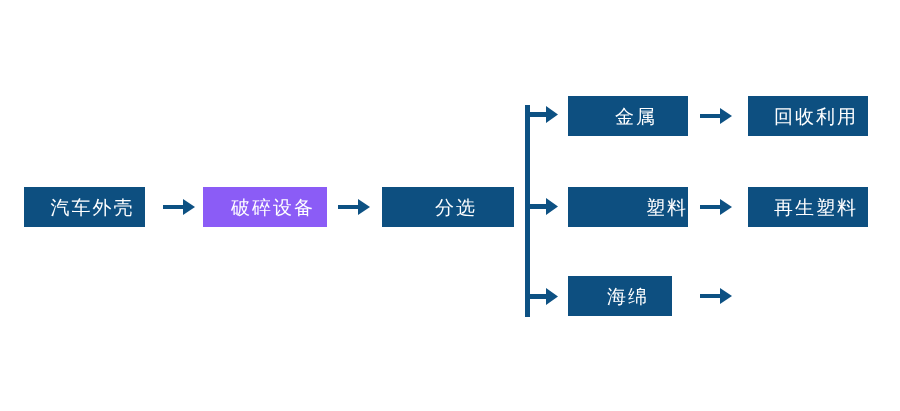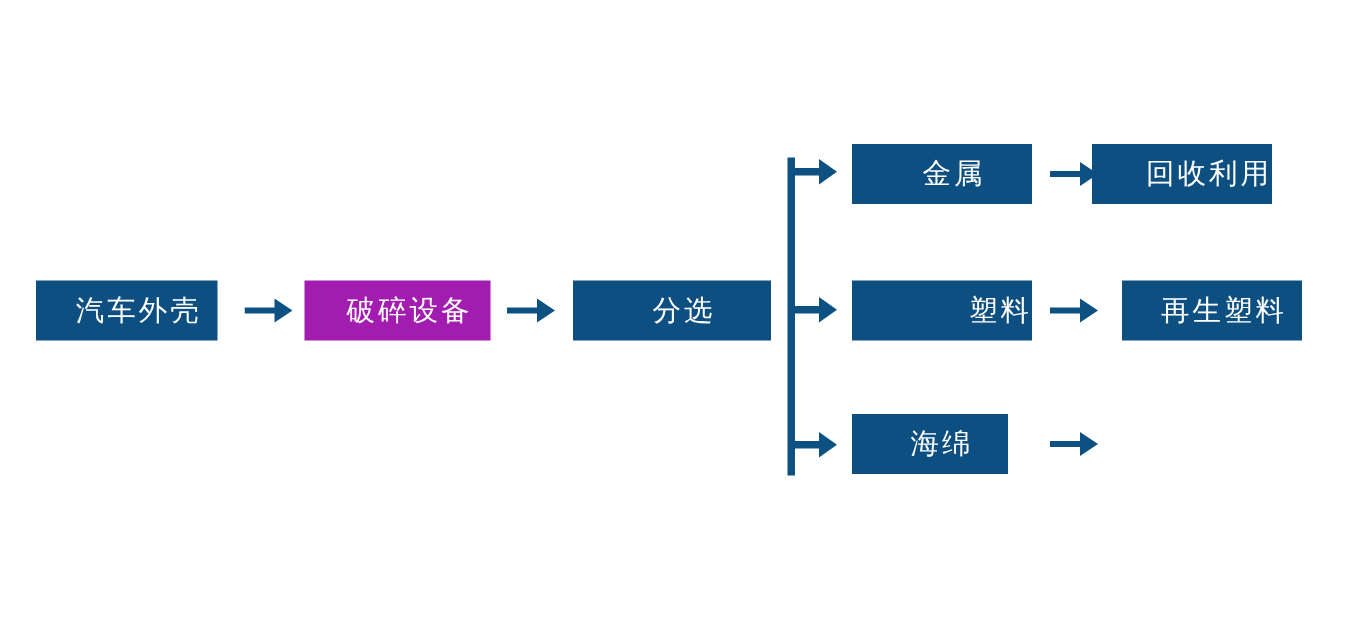--- a/index.html
+++ b/index.html
@@ -26,21 +26,21 @@
     box-sizing: border-box;
     color: #ffffff;
     font-size: 19px;
     letter-spacing: 2px;
     line-height: 1;
     white-space: nowrap;
     font-weight: 400;
     padding-left: 16px;
   }
   .node.blue  { background: #0d4f80; }
-  .node.red   { background: #a21caf; }
+  .node.red   { background: #8b5cf6; }
 
   
   .arrow {
     position: absolute;
     display: block;
   }
   .arrow svg { display: block; }
 
   
   .bus-line {
@@ -100,21 +100,21 @@
   <div class="node blue" style="left:568px; top:96px; width:120px; height:40px;">
     <span>金属</span>
   </div>
 
   <div class="arrow" style="left:700px; top:106px; width:32px; height:20px;">
     <svg width="32" height="20" viewBox="0 0 32 20" aria-hidden="true">
       <path d="M0 8 L20 8 L20 2 L32 10 L20 18 L20 12 L0 12 Z" fill="#0d5183"></path>
     </svg>
   </div>
 
-  <div class="node blue" style="left:728px; top:96px; width:120px; height:40px;justify-content:flex-end;">
+  <div class="node blue" style="left:748px; top:96px; width:120px; height:40px;">
     <span>回收利用</span>
   </div>
 
   <div class="node blue" style="left:568px; top:187px; width:120px; height:40px;justify-content:flex-end;">
     <span>塑料</span>
   </div>
 
   <div class="arrow" style="left:700px; top:197px; width:32px; height:20px;">
     <svg width="32" height="20" viewBox="0 0 32 20" aria-hidden="true">
       <path d="M0 8 L20 8 L20 2 L32 10 L20 18 L20 12 L0 12 Z" fill="#0d5183"></path>

